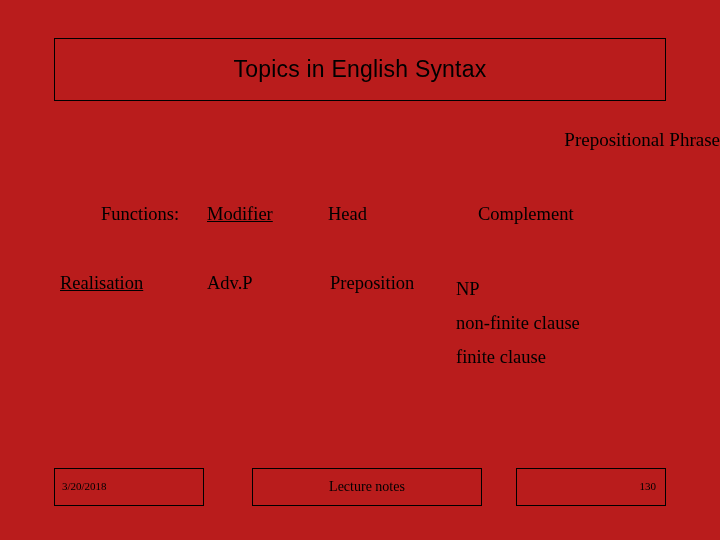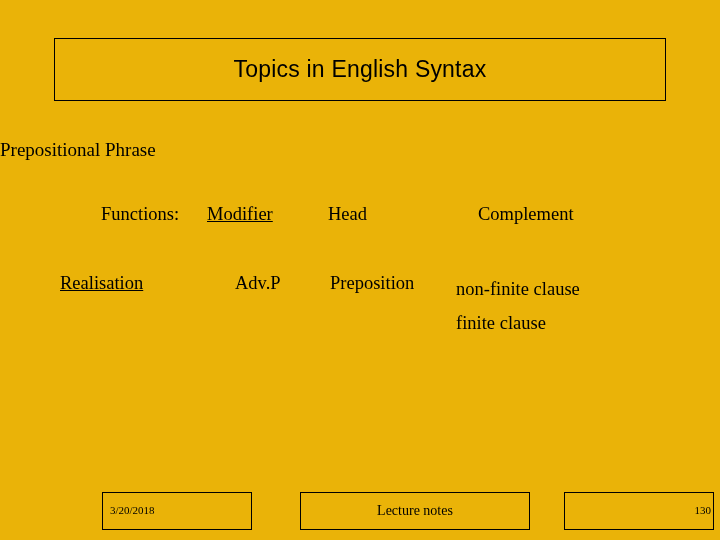--- a/index.html
+++ b/index.html
@@ -12,21 +12,21 @@
     height: 540px;
     background: #ccffff;
     font-family: "Liberation Serif", "DejaVu Serif", serif;
     color: #000000;
     overflow: hidden;
   }
   .slide {
     position: relative;
     width: 720px;
     height: 540px;
-    background: #eab308;
+    background: #b91c1c;
   }
 
   
   .title-box {
     position: absolute;
     left: 54px;
     top: 38px;
     width: 612px;
     height: 63px;
     border: 1.5px solid #000000;
@@ -42,23 +42,23 @@
     line-height: 1.1;
     color: #000000;
     letter-spacing: 0.2px;
     white-space: nowrap;
   }
 
   
   .subtitle {
     position: absolute;
     left: 0;
-    top: 139px;
+    top: 129px;
     width: 720px;
-    text-align: left;
+    text-align: right;
     font-size: 19px;
     line-height: 1.2;
     white-space: nowrap;
   }
 
   
   .row {
     position: absolute;
     left: 0;
     width: 720px;
@@ -75,63 +75,62 @@
     white-space: nowrap;
   }
 
   
   .col-label { left: 60px; margin-left: 41px; }
   .col-modifier { left: 207px; text-decoration: underline; }
   .col-head { left: 328px; text-align: center; }
   .col-complement { left: 478px; }
 
   .col-realisation { left: 60px; text-decoration: underline; }
-  .col-advp { left: 207px; margin-left: 28px; }
+  .col-advp { left: 207px; }
   .col-preposition { left: 330px; }
 
   .np-stack {
     position: absolute;
     left: 456px;
     top: 272px;
     font-size: 18.5px;
     line-height: 1.85;
     white-space: nowrap;
   }
   .np-stack div {
     white-space: nowrap;
   }
 
   
   .footer-box {
     position: absolute;
-    top: 492px;
+    top: 468px;
     height: 38px;
     border: 1.5px solid #000000;
     box-sizing: border-box;
     display: flex;
     align-items: center;
     background: transparent;
-    margin-left: 48px;
   }
   .footer-date {
     left: 54px;
     width: 150px;
     justify-content: flex-start;
     padding-left: 7px;
   }
   .footer-center {
     left: 252px;
     width: 230px;
     justify-content: center;
   }
   .footer-page {
     left: 516px;
     width: 150px;
     justify-content: flex-end;
-    padding-right: 2px;
+    padding-right: 9px;
   }
   .footer-text {
     font-size: 11px;
     line-height: 1.2;
     white-space: nowrap;
   }
   .footer-text.center-text {
     font-size: 14px;
   }
 </style>
@@ -153,20 +152,21 @@
     <div class="cell col-complement">Complement</div>
   </div>
 
   <div class="row row-realisation">
     <div class="cell col-realisation">Realisation</div>
     <div class="cell col-advp">Adv.P</div>
     <div class="cell col-preposition">Preposition</div>
   </div>
 
   <div class="np-stack">
+    <div>NP</div>
     <div>non-finite clause</div>
     <div>finite clause</div>
   </div>
 
   <div class="footer-box footer-date">
     <span class="footer-text">3/20/2018</span>
   </div>
 
   <div class="footer-box footer-center">
     <span class="footer-text center-text">Lecture notes</span>

